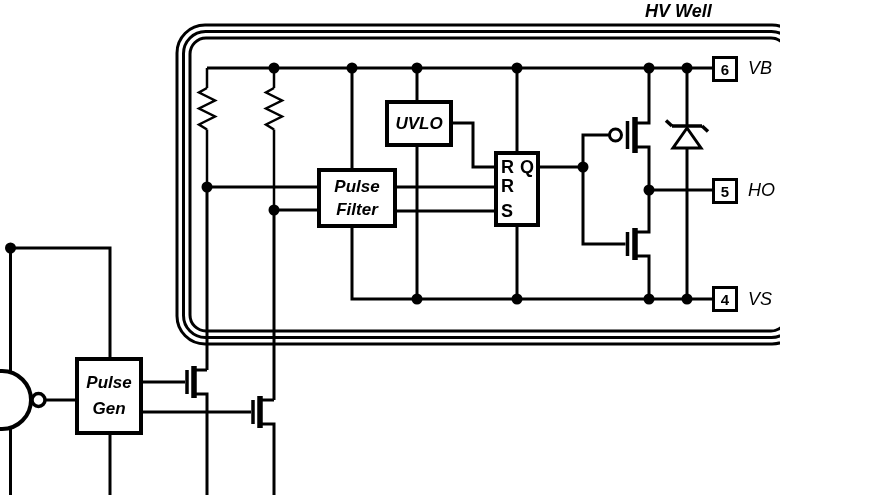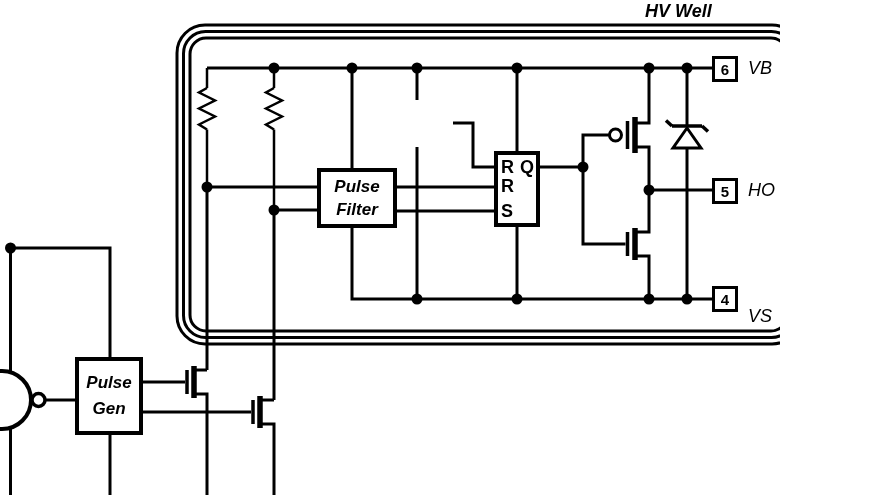--- a/index.html
+++ b/index.html
@@ -136,20 +136,23 @@
       <circle class="dot" cx="417" cy="299" r="5.5"></circle>
       <circle class="dot" cx="517" cy="299" r="5.5"></circle>
       <circle class="dot" cx="649" cy="299" r="5.5"></circle>
       <circle class="dot" cx="687" cy="299" r="5.5"></circle>
       <circle class="dot" cx="10.5" cy="248" r="5.5"></circle>
     </g>
   </svg>
 
   <div class="title" style="left:645px;top:1px;">HV Well</div>
 
+  <div class="blockbox" style="left:385px;top:100px;width:68px;height:47px;">
+    <span>UVLO</span>
+  </div>
 
   <div class="blockbox" style="left:317px;top:168px;width:80px;height:60px;">
     <span>Pulse</span>
     <span>Filter</span>
   </div>
 
   <div class="blockbox" style="left:75px;top:357px;width:68px;height:78px;line-height:26px;">
     <span>Pulse</span>
     <span>Gen</span>
   </div>
@@ -167,15 +170,15 @@
   <div class="pinlabel" style="left:748px;top:58px;">VB</div>
 
   <div class="pinbox" style="left:712px;top:178px;">
     <span>5</span>
   </div>
   <div class="pinlabel" style="left:748px;top:180px;">HO</div>
 
   <div class="pinbox" style="left:712px;top:286px;">
     <span>4</span>
   </div>
-  <div class="pinlabel" style="left:748px;top:289px;margin-top:17px;">VS</div>
+  <div class="pinlabel" style="left:748px;top:289px;">VS</div>
 
 </div>
 
 </body></html>

